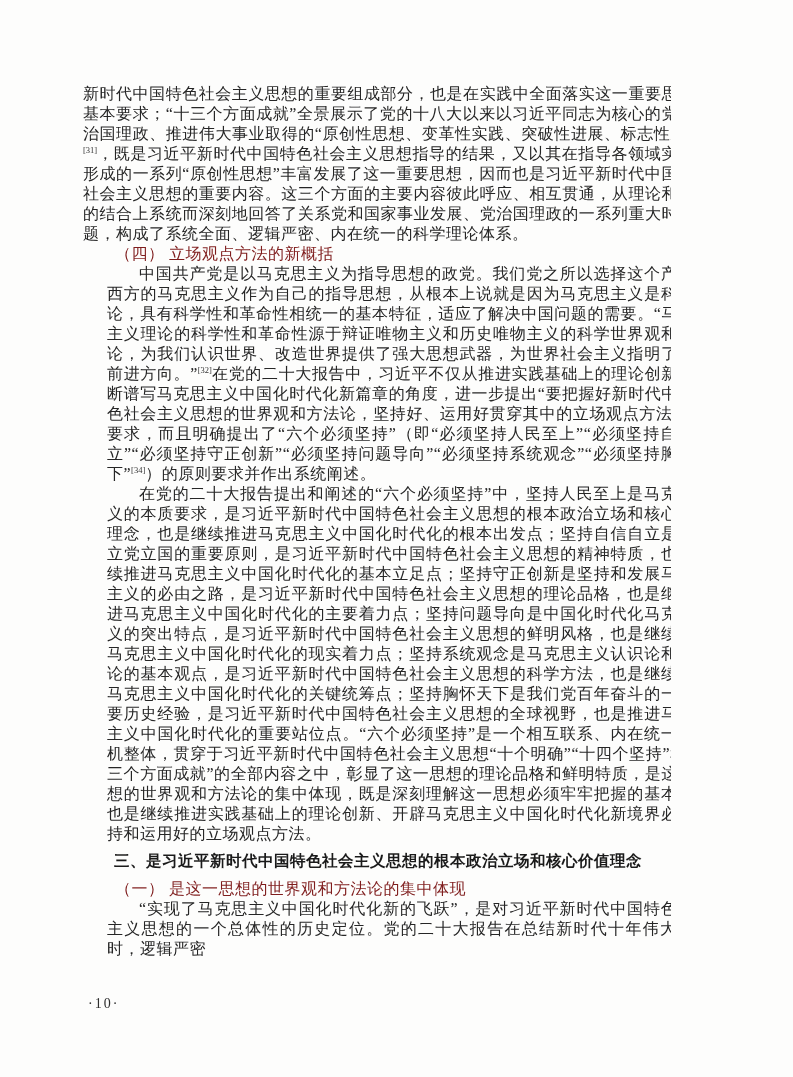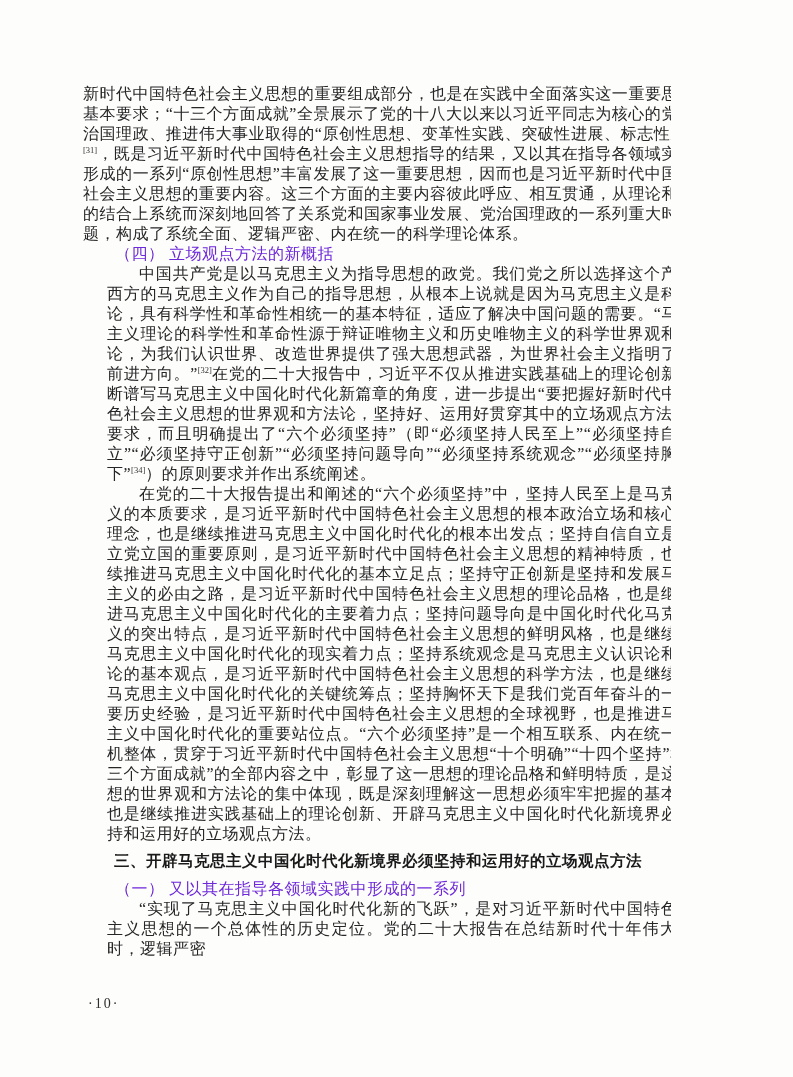--- a/index.html
+++ b/index.html
@@ -11,21 +11,21 @@
     font-family:"Liberation Serif","DejaVu Serif",serif;
   }
   .content { position:absolute; left:83px; top:84px; width:628px; }
   .para {
     font-size:16px; line-height:20px; color:#262626;
     text-align:justify; text-justify:inter-character;
     letter-spacing:0.5px;
   }
   .para.continuation { text-indent:0; }
   .para.body { text-indent:2em;margin-left:24px; }
-  .para.subheading { text-indent:2em; color:#6d28d9; }
+  .para.subheading { text-indent:2em; color:#7f1d1d; }
   .para.heading {
     font-family:"Liberation Sans","DejaVu Sans",sans-serif;
     font-weight:700; color:#1a1a1a; text-indent:2em;
     margin:7px 0 8px 0; font-size:15.5px;
   }
   sup.cite {
     font-size:8.5px; line-height:0; vertical-align:super;
     letter-spacing:0; color:#333;
   }
   .page-number {
@@ -37,18 +37,18 @@
 </style>
 </head>
 <body>
 
 <div class="page">
   <div class="content">
       <p class="para continuation">新时代中国特色社会主义思想的重要组成部分，也是在实践中全面落实这一重要思想的基本要求；“十三个方面成就”全景展示了党的十八大以来以习近平同志为核心的党中央治国理政、推进伟大事业取得的“原创性思想、变革性实践、突破性进展、标志性成果”<sup class="cite">[31]</sup>，既是习近平新时代中国特色社会主义思想指导的结果，又以其在指导各领域实践中形成的一系列“原创性思想”丰富发展了这一重要思想，因而也是习近平新时代中国特色社会主义思想的重要内容。这三个方面的主要内容彼此呼应、相互贯通，从理论和实践的结合上系统而深刻地回答了关系党和国家事业发展、党治国理政的一系列重大时代课题，构成了系统全面、逻辑严密、内在统一的科学理论体系。</p>
       <p class="para subheading">（四） 立场观点方法的新概括</p>
       <p class="para body">中国共产党是以马克思主义为指导思想的政党。我们党之所以选择这个产生于西方的马克思主义作为自己的指导思想，从根本上说就是因为马克思主义是科学理论，具有科学性和革命性相统一的基本特征，适应了解决中国问题的需要。“马克思主义理论的科学性和革命性源于辩证唯物主义和历史唯物主义的科学世界观和方法论，为我们认识世界、改造世界提供了强大思想武器，为世界社会主义指明了正确前进方向。”<sup class="cite">[32]</sup>在党的二十大报告中，习近平不仅从推进实践基础上的理论创新、不断谱写马克思主义中国化时代化新篇章的角度，进一步提出“要把握好新时代中国特色社会主义思想的世界观和方法论，坚持好、运用好贯穿其中的立场观点方法”<sup class="cite">[33]</sup>的要求，而且明确提出了“六个必须坚持”（即“必须坚持人民至上”“必须坚持自信自立”“必须坚持守正创新”“必须坚持问题导向”“必须坚持系统观念”“必须坚持胸怀天下”<sup class="cite">[34]</sup>）的原则要求并作出系统阐述。</p>
       <p class="para body">在党的二十大报告提出和阐述的“六个必须坚持”中，坚持人民至上是马克思主义的本质要求，是习近平新时代中国特色社会主义思想的根本政治立场和核心价值理念，也是继续推进马克思主义中国化时代化的根本出发点；坚持自信自立是我们立党立国的重要原则，是习近平新时代中国特色社会主义思想的精神特质，也是继续推进马克思主义中国化时代化的基本立足点；坚持守正创新是坚持和发展马克思主义的必由之路，是习近平新时代中国特色社会主义思想的理论品格，也是继续推进马克思主义中国化时代化的主要着力点；坚持问题导向是中国化时代化马克思主义的突出特点，是习近平新时代中国特色社会主义思想的鲜明风格，也是继续推进马克思主义中国化时代化的现实着力点；坚持系统观念是马克思主义认识论和方法论的基本观点，是习近平新时代中国特色社会主义思想的科学方法，也是继续推进马克思主义中国化时代化的关键统筹点；坚持胸怀天下是我们党百年奋斗的一条重要历史经验，是习近平新时代中国特色社会主义思想的全球视野，也是推进马克思主义中国化时代化的重要站位点。“六个必须坚持”是一个相互联系、内在统一的有机整体，贯穿于习近平新时代中国特色社会主义思想“十个明确”“十四个坚持”和“十三个方面成就”的全部内容之中，彰显了这一思想的理论品格和鲜明特质，是这一思想的世界观和方法论的集中体现，既是深刻理解这一思想必须牢牢把握的基本点，也是继续推进实践基础上的理论创新、开辟马克思主义中国化时代化新境界必须坚持和运用好的立场观点方法。</p>
-      <p class="para heading">三、开辟马克思主义中国化时代化新境界必须坚持和运用好的立场观点方法</p>
-      <p class="para subheading">（一） 又以其在指导各领域实践中形成的一系列</p>
+      <p class="para heading">三、是习近平新时代中国特色社会主义思想的根本政治立场和核心价值理念</p>
+      <p class="para subheading">（一） 是这一思想的世界观和方法论的集中体现</p>
       <p class="para body">“实现了马克思主义中国化时代化新的飞跃”，是对习近平新时代中国特色社会主义思想的一个总体性的历史定位。党的二十大报告在总结新时代十年伟大变革时，逻辑严密</p>
     </div>
   <div class="page-number">·10·</div>
 </div>
 
 </body></html>

